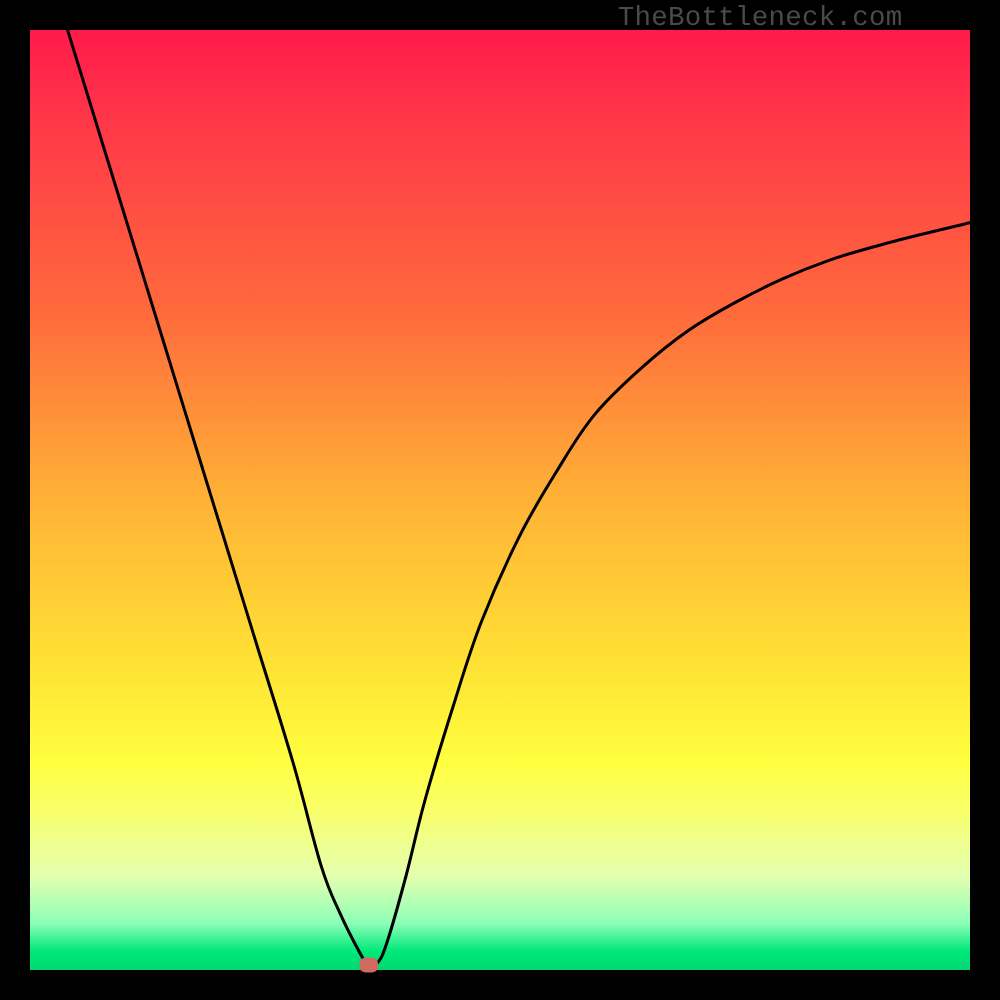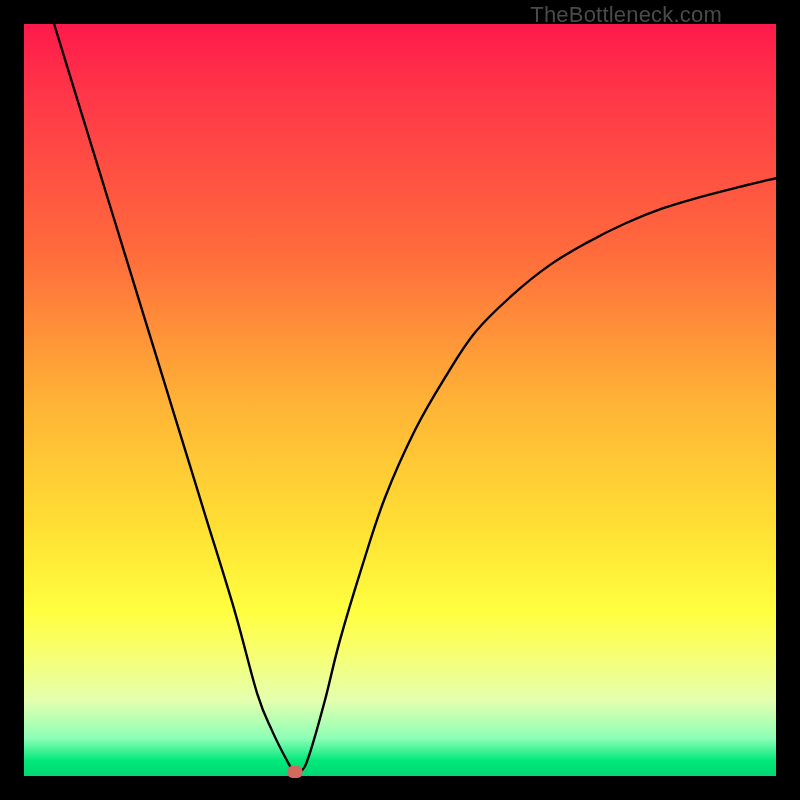--- a/index.html
+++ b/index.html
@@ -4,20 +4,21 @@
 <style>
   * { margin: 0; padding: 0; box-sizing: border-box; }
   html, body { width: 800px; height: 800px; overflow: hidden; }
   body { font-family: Arial, Helvetica, sans-serif; background: #000; }
 
   .frame {
     width: 732px;
     height: 800px;
     background: #000;
     position: relative;
+    font-family: Liberation Mono, monospace;
   }
 
   .plot {
     position: absolute;
     left: 24px;
     top: 24px;
     width: 752px;
     height: 752px;
     background: linear-gradient(
       to bottom,

